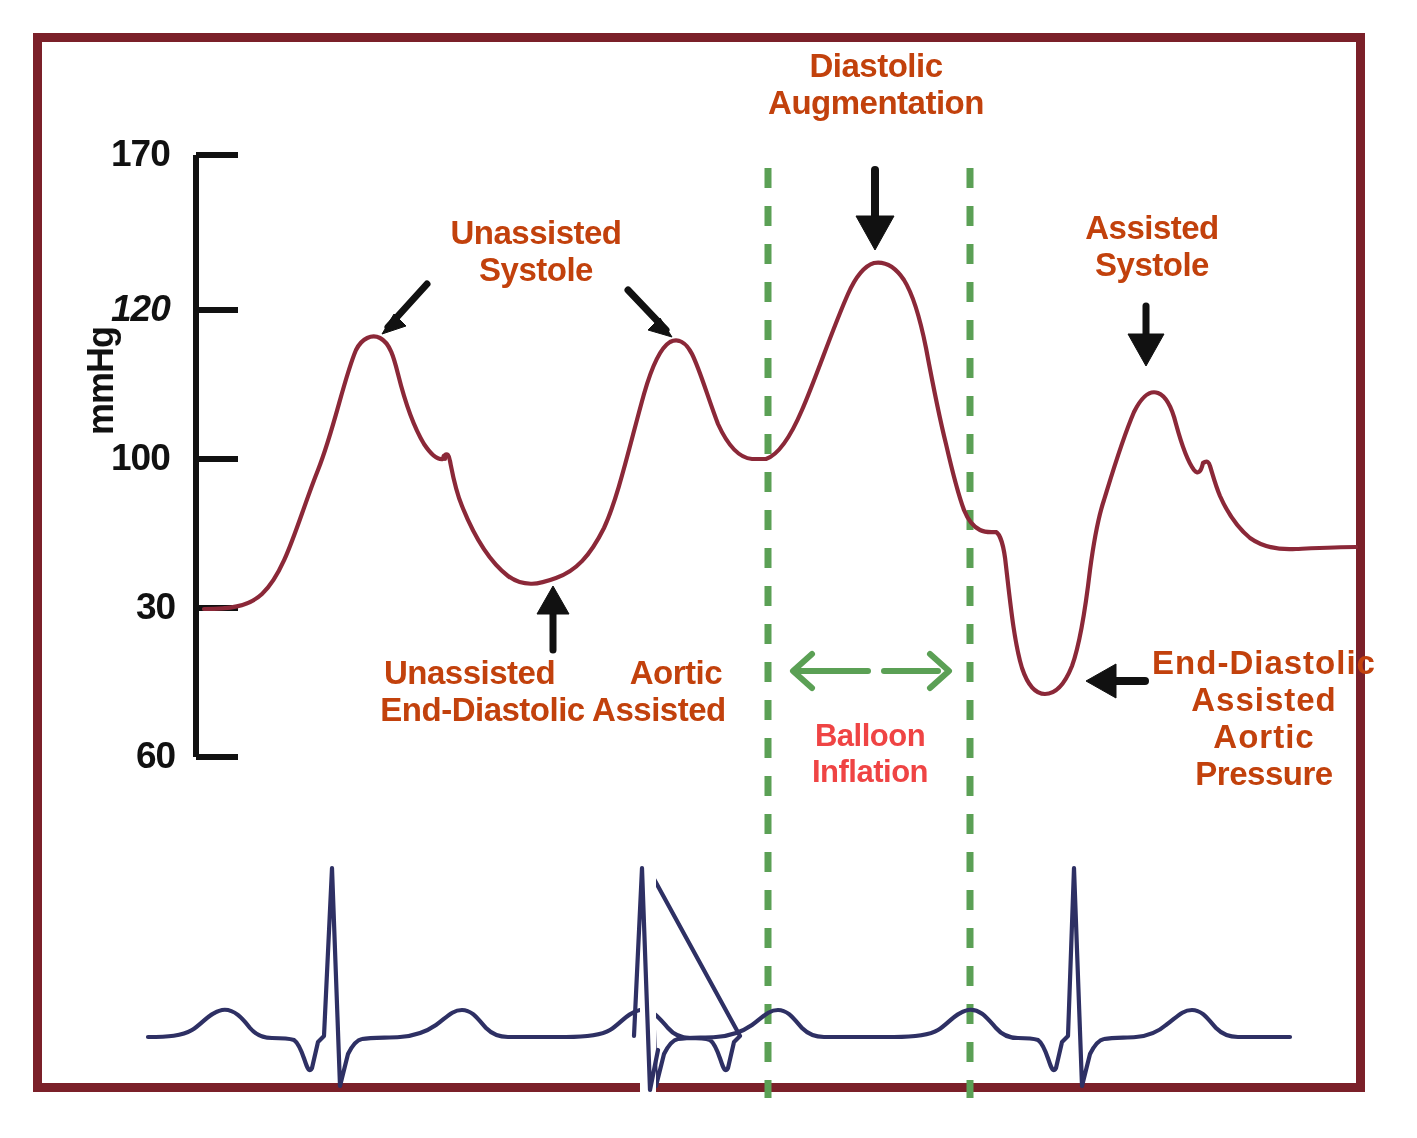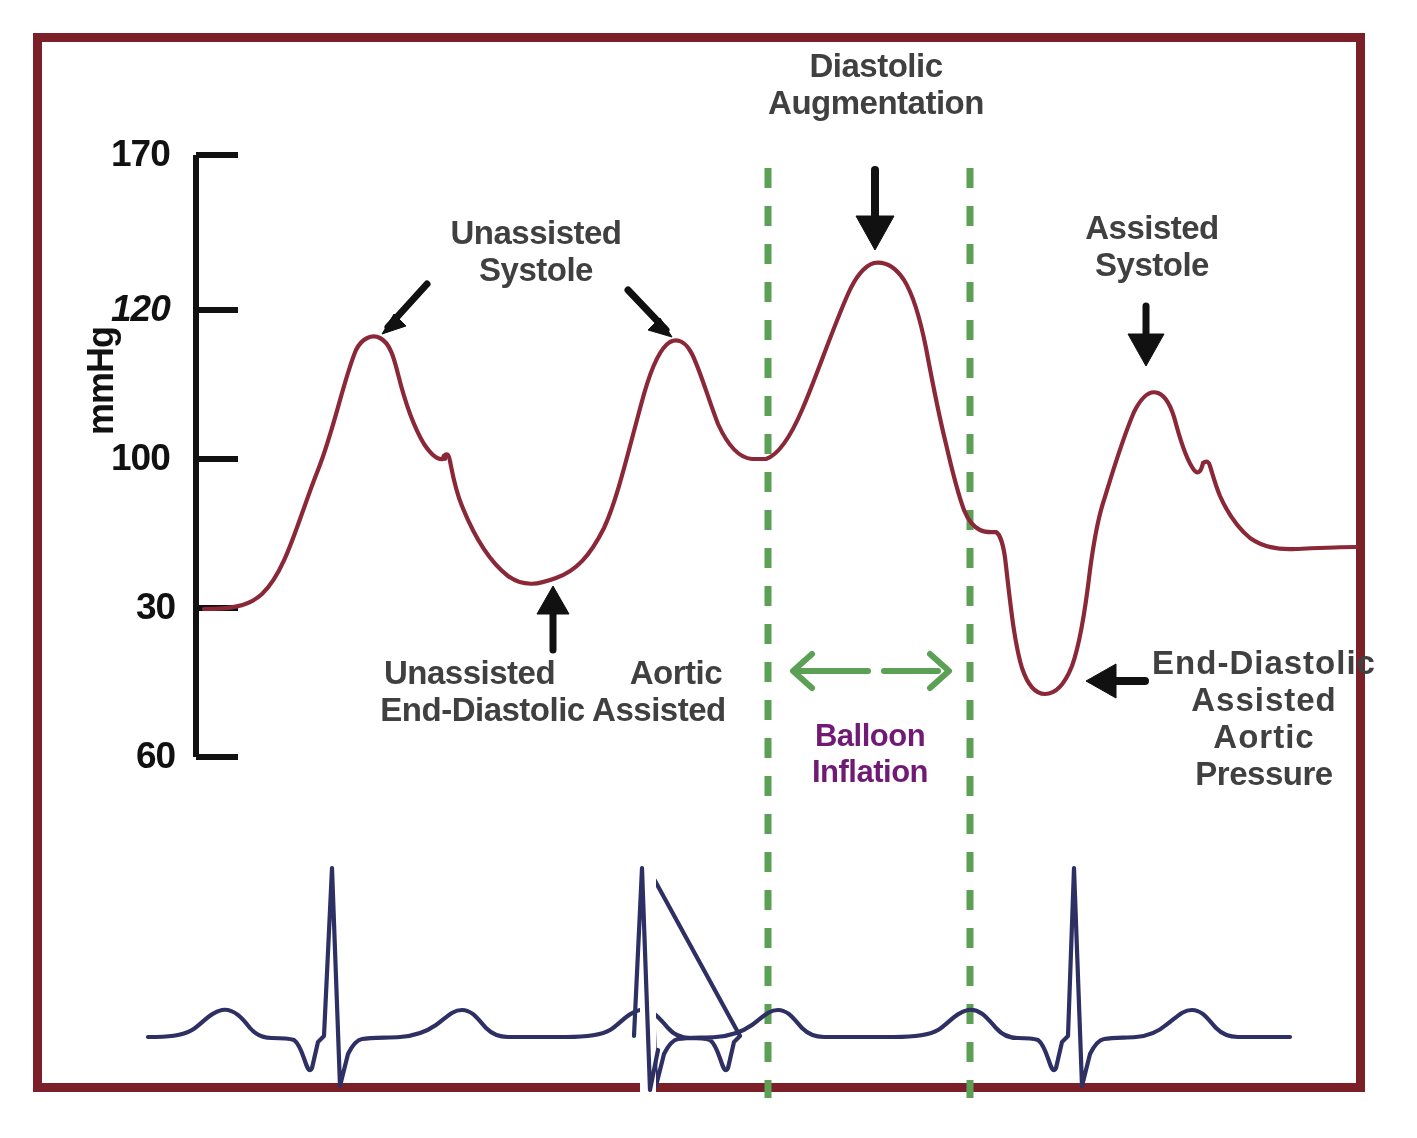--- a/index.html
+++ b/index.html
@@ -2,29 +2,29 @@
 <html><head>
 <meta charset="utf-8">
 <style>
   html,body{margin:0;padding:0;background:#ffffff;}
   body{width:1417px;height:1138px;font-family:"Liberation Sans",sans-serif;}
   #frame{position:absolute;left:33px;top:33px;width:1332px;height:1059px;
          border:9px solid #7B2029;box-sizing:border-box;background:#ffffff;}
   #stage{position:absolute;left:0;top:0;width:1417px;height:1138px;overflow:hidden;}
   svg#plot{position:absolute;left:0;top:0;width:1417px;height:1138px;}
   .lbl{position:absolute;font-family:"Liberation Sans",sans-serif;font-weight:bold;
-       color:#404040;text-align:center;line-height:1.12;letter-spacing:-0.5px;}
+       color:#c2410c;text-align:center;line-height:1.12;letter-spacing:-0.5px;}
   .tick{position:absolute;font-family:"Liberation Sans",sans-serif;font-weight:bold;
         color:#111111;font-size:37px;letter-spacing:-1px;}
   #ylab{position:absolute;left:21px;top:360px;width:160px;
         transform:rotate(-90deg);transform-origin:50% 50%;
         font-family:"Liberation Sans",sans-serif;font-weight:bold;font-size:36px;
         color:#111111;text-align:center;letter-spacing:-1px;}
   .ann-big{font-size:33px;}
-  .ann-green{font-size:31px;color:#701a75;font-weight:bold;text-align:center;
+  .ann-green{font-size:31px;color:#ef4444;font-weight:bold;text-align:center;
              line-height:1.15;letter-spacing:-0.5px;position:absolute;
              font-family:"Liberation Sans",sans-serif;}
   .wide{letter-spacing:1px;}
 </style>
 </head>
 <body>
 
 <div id="stage">
   <div id="frame"></div>
 

